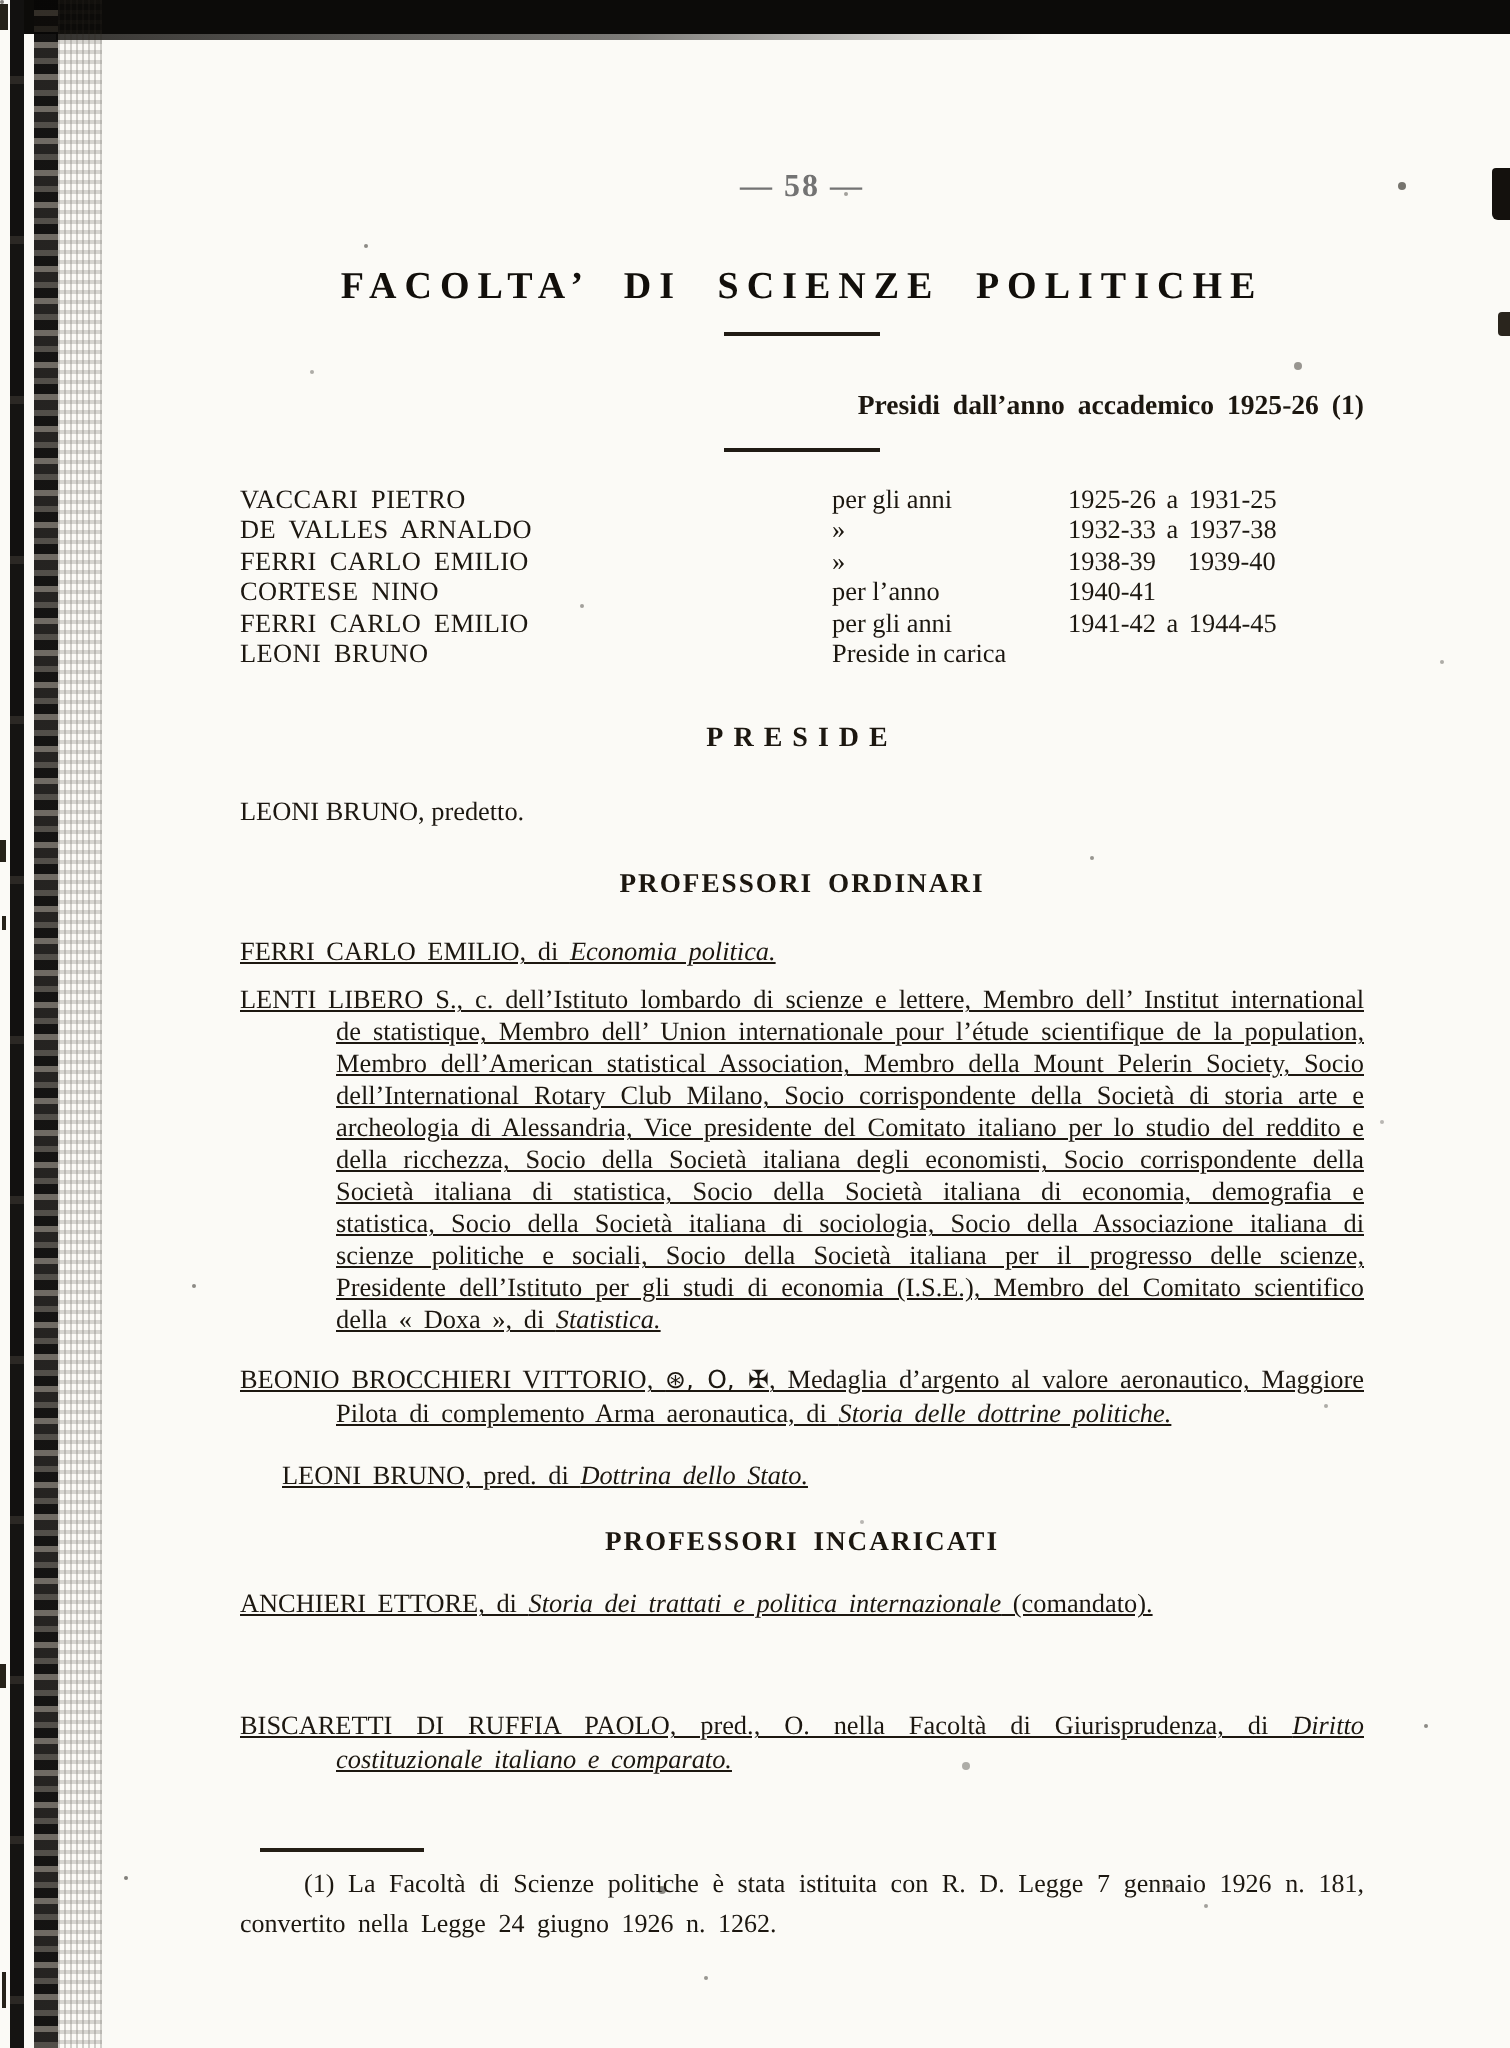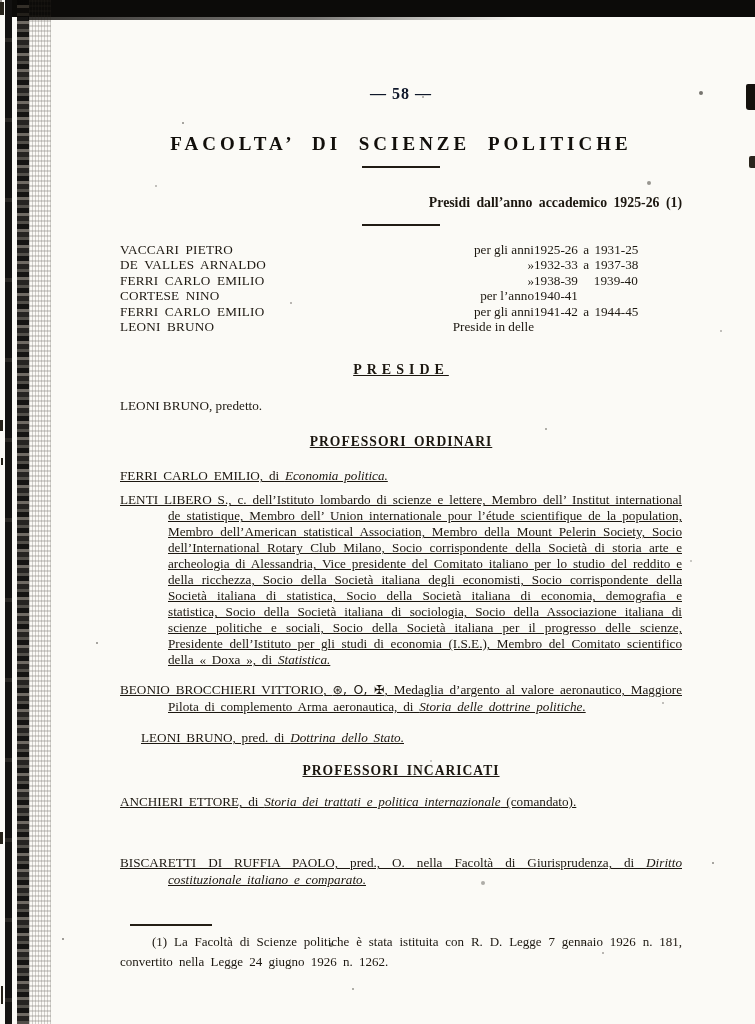--- a/index.html
+++ b/index.html
@@ -74,46 +74,46 @@
   }
 
   
   .content {
     position: absolute; left: 120px; top: 0; width: 562px;
     padding-top: 86px;
     font-size: 13.2px; line-height: 16px;
   }
   .page-number {
     text-align: center; font-size: 16px; font-weight: bold;
-    letter-spacing: 1px; color: #0f172a;
+    letter-spacing: 1px; color: #737373;
   }
   .faculty-title {
     margin-top: 34px; text-align: center;
     font-size: 19px; font-weight: bold;
     letter-spacing: 4px; word-spacing: 9px; color: #120f0b;
   }
   .rule {
     height: 2px; background: #201b14; border: none;
     width: 78px; margin: 0 auto;
   }
   .rule.r1 { margin-top: 14px; }
   .rule.r2 { margin-top: 13px; }
   .presidi-subtitle {
     margin-top: 27px; text-align: right;
     font-size: 13.8px; font-weight: bold; word-spacing: 3px;
   }
   .presidi-list { margin-top: 16px; }
   .presidi-row { display: flex; line-height: 15.4px; }
   .p-name { flex: 1; letter-spacing: .2px; word-spacing: 3px; }
-  .p-period { width: 118px; text-align: right; }
+  .p-period { width: 118px; text-align: left; }
   .p-years { width: 148px; white-space: pre; word-spacing: 2px; }
 
   .section-heading {
     text-align: center; font-weight: bold; font-size: 13.6px;
-    letter-spacing: 1px; word-spacing: 3px; text-decoration: underline;
+    letter-spacing: 1px; word-spacing: 3px;
   }
   .heading-preside { margin-top: 28px; letter-spacing: 5px; font-size: 14px; }
   .heading-ordinari { margin-top: 20px; }
   .heading-incaricati { margin-top: 17px; }
 
   .plain-entry { margin-top: 20px; }
   .prof-entry {
     text-align: justify;
     padding-left: 48px; text-indent: -48px;
     word-spacing: 2.5px;
@@ -187,21 +187,21 @@
         <span class="p-period">per l’anno</span>
         <span class="p-years">1940-41</span>
       </div>
       <div class="presidi-row">
         <span class="p-name">FERRI CARLO EMILIO</span>
         <span class="p-period">per gli anni</span>
         <span class="p-years">1941-42 a 1944-45</span>
       </div>
       <div class="presidi-row">
         <span class="p-name">LEONI BRUNO</span>
-        <span class="p-period">Preside in delle</span>
+        <span class="p-period">Preside in carica</span>
         <span class="p-years"></span>
       </div>
     </div>
 
     <div class="section-heading heading-preside">PRESIDE</div>
 
     <div class="plain-entry">LEONI BRUNO, predetto.</div>
 
     <div class="section-heading heading-ordinari">PROFESSORI ORDINARI</div>
 

